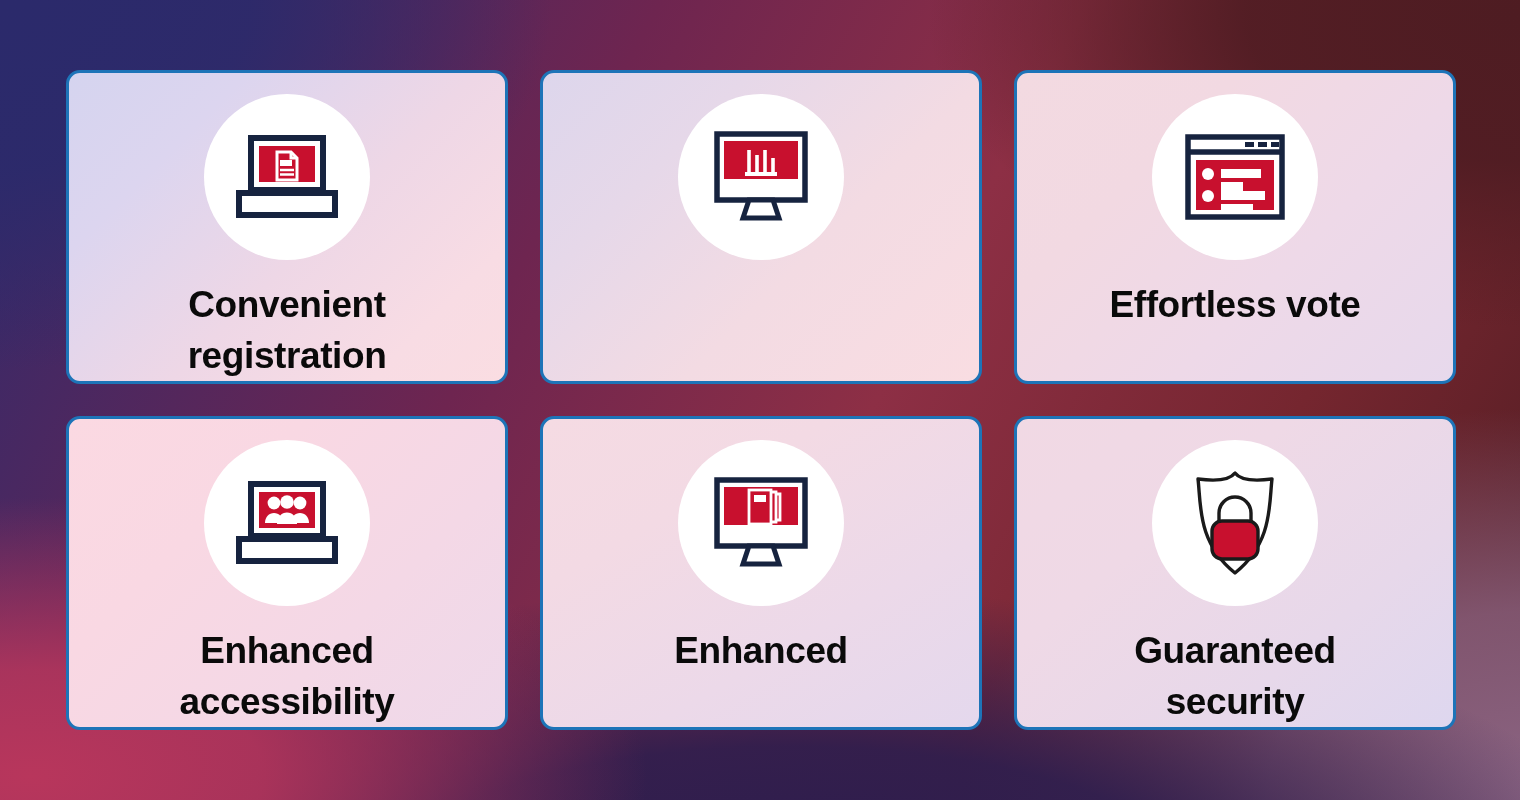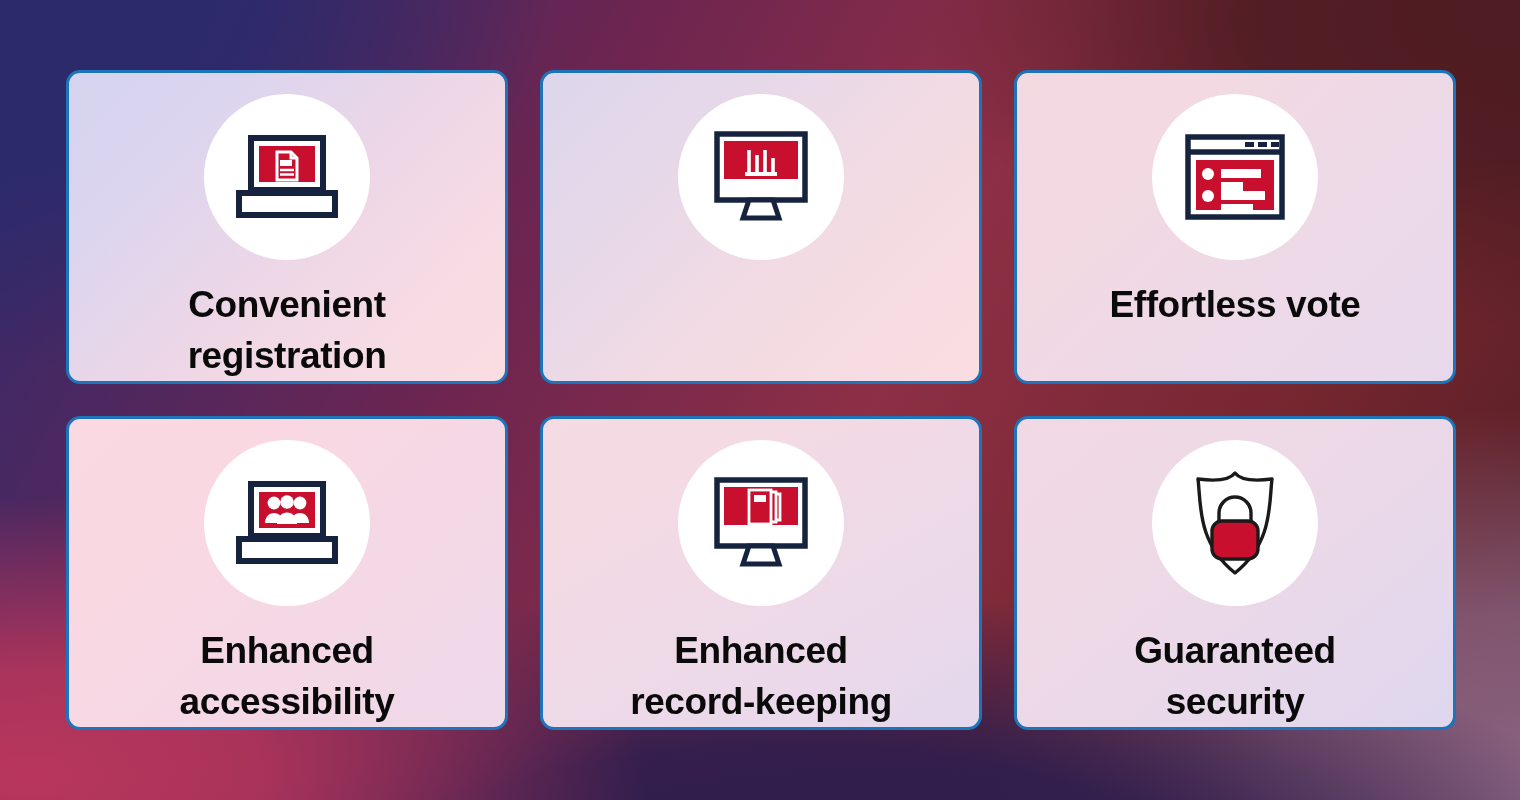--- a/index.html
+++ b/index.html
@@ -208,21 +208,20 @@
             <path d="M60 15 h5 v30 h-5"></path>
             <path d="M65 17 h4 v26 h-4"></path>
           </g>
           <rect x="43" y="18" width="12" height="7" fill="#ffffff"></rect>
           <path d="M38 69 L62 69 L68 87 L32 87 Z" fill="#ffffff" stroke="#16233f" stroke-width="5"></path>
         </svg>
       </span>
     </div>
     <div class="card-title">
       <span>Enhanced</span><br>
-      <span>record-keeping</span>
     </div>
   </div>
 
   <div class="card g-pink-lav3">
     <div class="icon-bubble">
       <span>
         <svg width="96" height="108" viewBox="0 0 96 108">
           <path d="M48 4 C42 12 26 12 11 10 C14 34 10 74 48 104 C86 74 82 34 85 10 C70 12 54 12 48 4 Z" fill="#ffffff" stroke="#1a1a1a" stroke-width="3.4" stroke-linejoin="round"></path>
           <path d="M32 56 v-12 a16 16 0 0 1 32 0 v12" fill="none" stroke="#1a1a1a" stroke-width="3.4"></path>
           <rect x="25" y="52" width="46" height="38" rx="10" fill="#c8102e" stroke="#1a1a1a" stroke-width="3.4"></rect>

